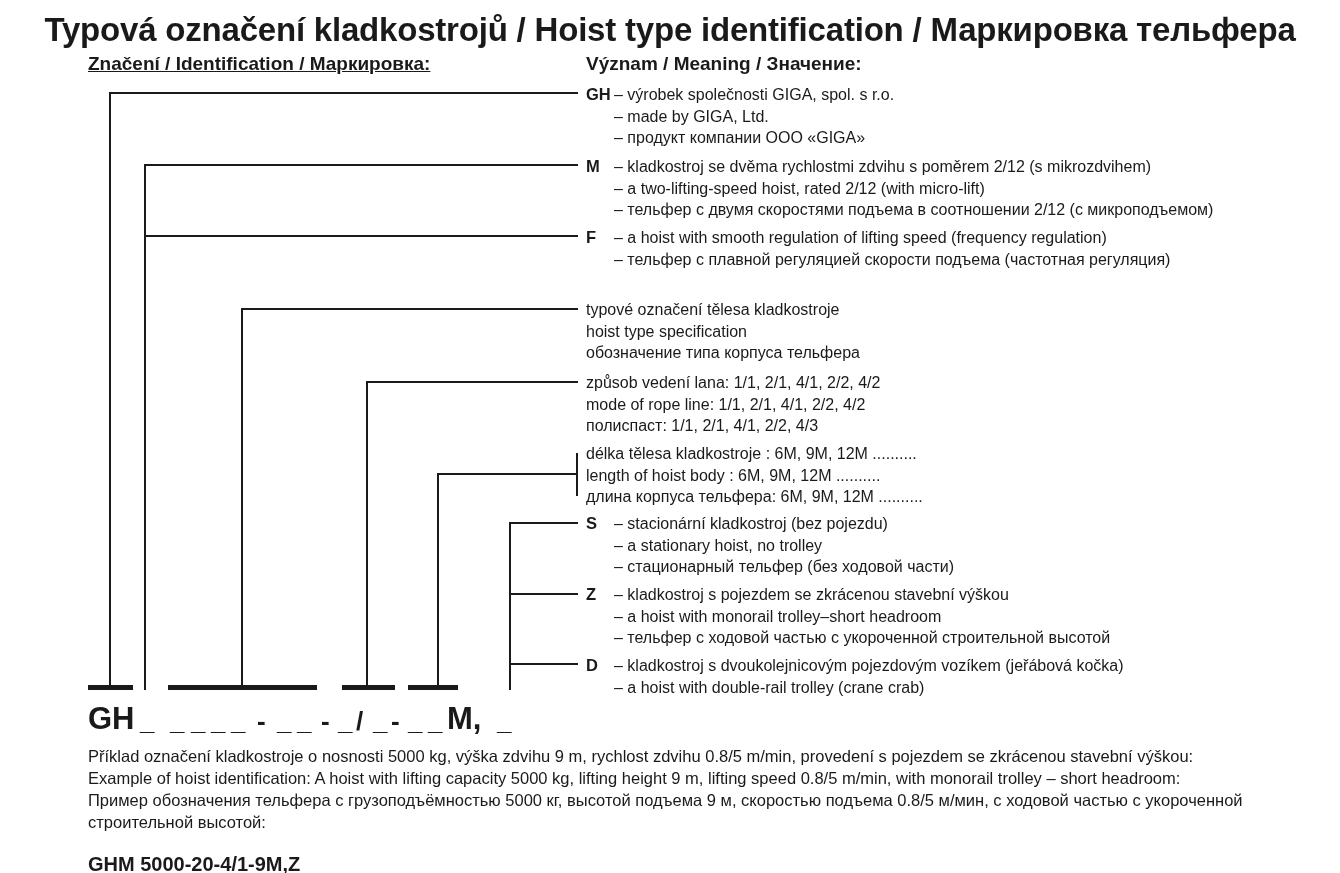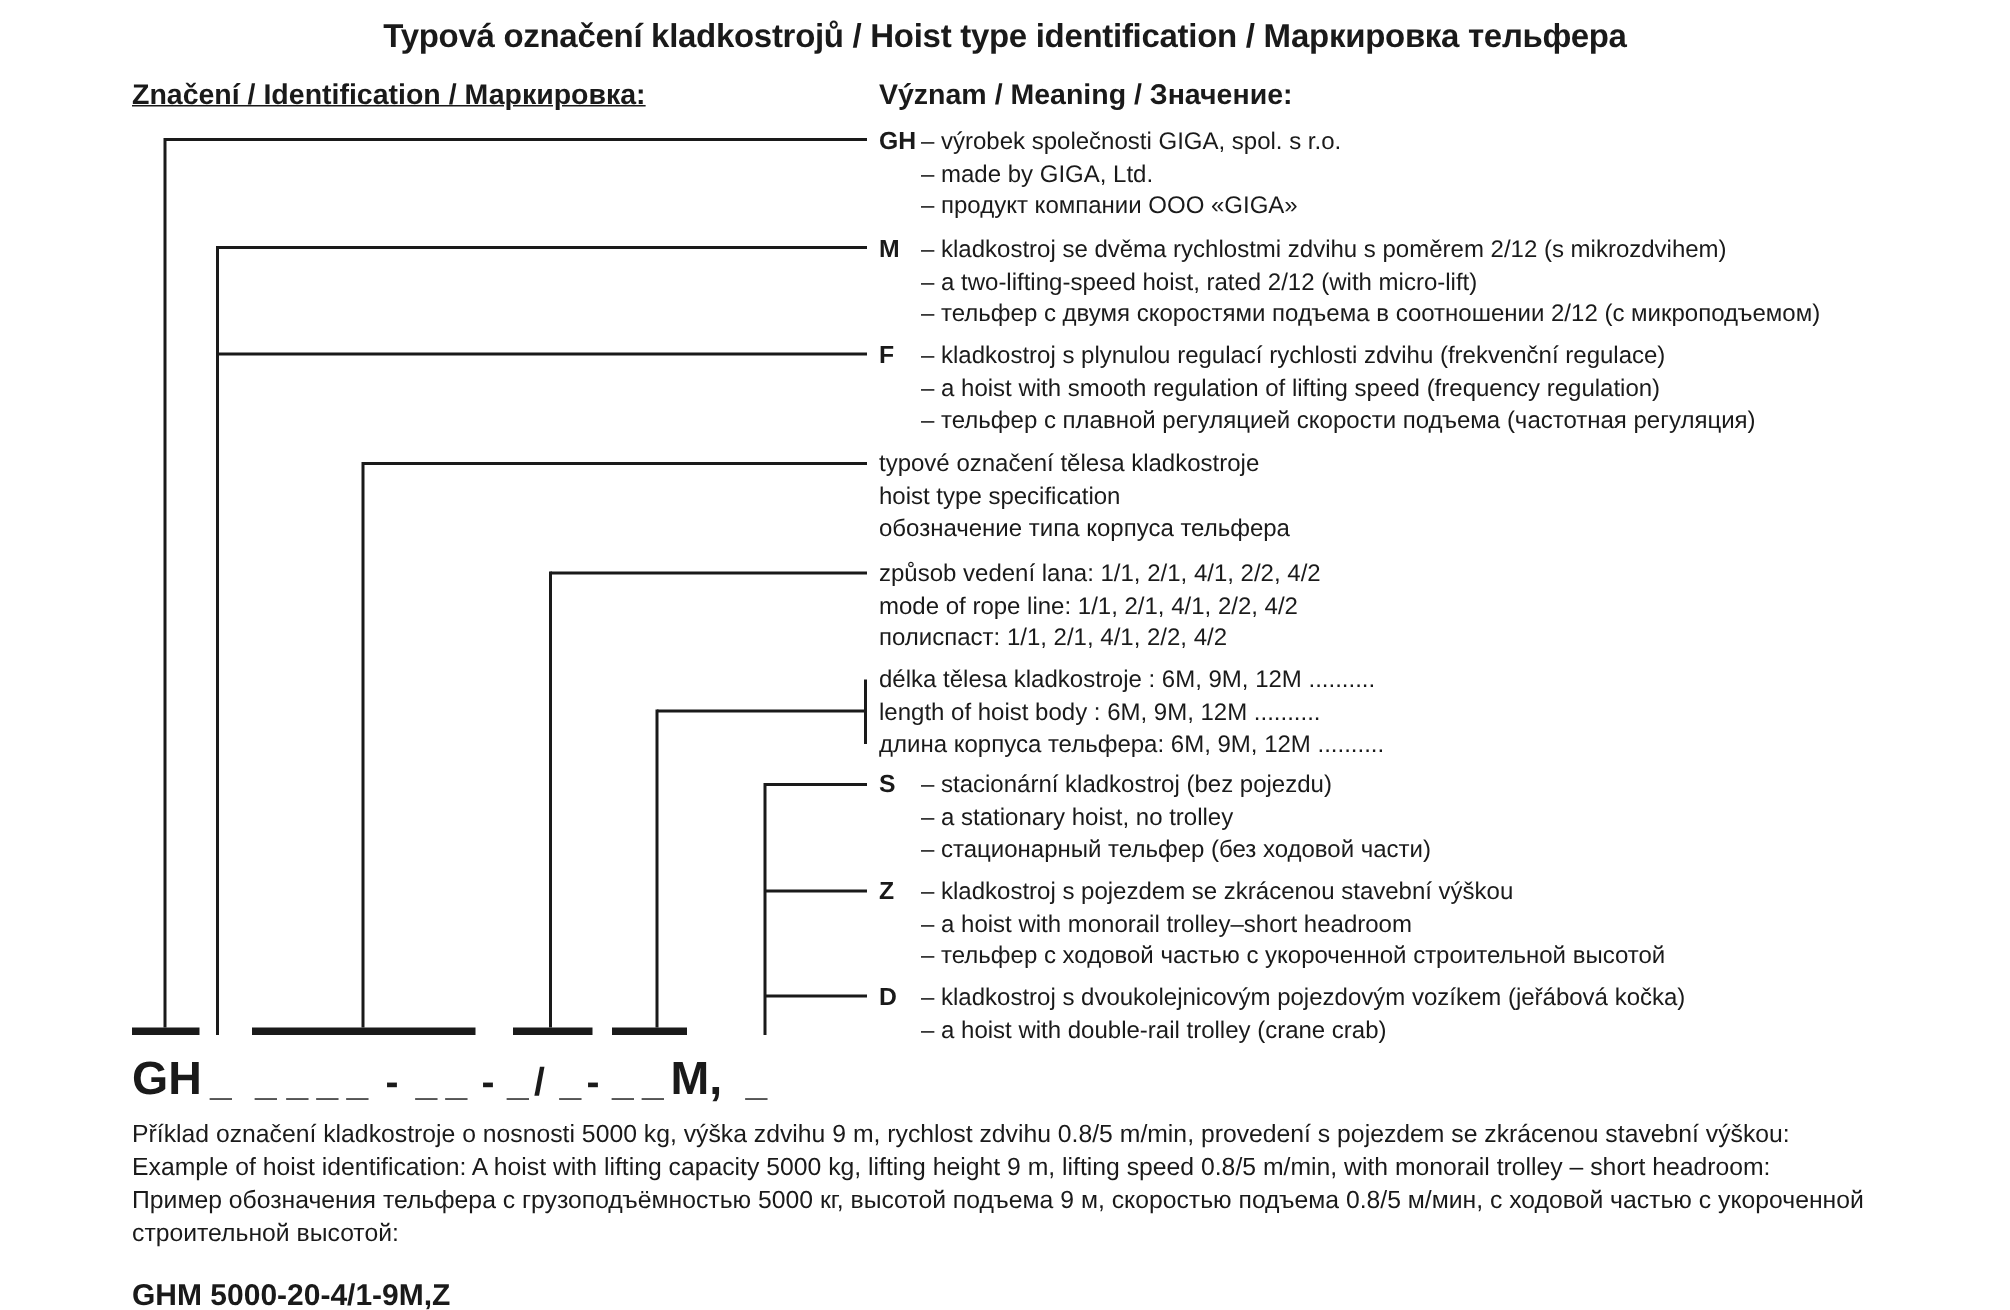--- a/index.html
+++ b/index.html
@@ -2,21 +2,21 @@
 <html><head>
 <meta charset="utf-8">
 <style>
   html,body { margin:0; padding:0; background:#ffffff; }
   .page {
     position:relative; width:1340px; height:873px; background:#ffffff;
     color:#1a1a1a; font-family:"Liberation Sans", sans-serif; overflow:hidden;
   }
   .title {
     position:absolute; top:11px; left:0; width:100%; text-align:center;
-    font-size:22px; font-weight:bold; letter-spacing:-0.2px;
+    font-size:33px; font-weight:bold; letter-spacing:-0.2px;
   }
   .col-header { position:absolute; top:53px; font-size:19px; font-weight:bold; white-space:nowrap; }
   .col-header.left  { left:88px;text-decoration:underline; }
   .col-header.right { left:586px; }
 
   .block { position:absolute; left:586px; font-size:16px; line-height:21.5px; white-space:nowrap; }
   .block .letter { position:absolute; left:0; top:0; font-weight:bold; font-size:16.5px; }
   .block.lettered .lines { margin-left:28px; }
 
   .hl, .vl, .bar { position:absolute; background:#1a1a1a; }
@@ -53,37 +53,36 @@
     <span class="letter">M</span>
     <div class="lines">
       <div>– kladkostroj se dvěma rychlostmi zdvihu s poměrem 2/12 (s mikrozdvihem)</div>
       <div>– a two-lifting-speed hoist, rated 2/12 (with micro-lift)</div>
       <div>– тельфер с двумя скоростями подъема в соотношении 2/12 (с микроподъемом)</div>
     </div>
   </div>
   <div class="block lettered" style="top:227px">
     <span class="letter">F</span>
     <div class="lines">
-      <div>– kladkostroj s plynulou regulací rychlosti zdvihu (frekvenční regulace)</div>
       <div>– a hoist with smooth regulation of lifting speed (frequency regulation)</div>
       <div>– тельфер с плавной регуляцией скорости подъема (частотная регуляция)</div>
     </div>
   </div>
   <div class="block" style="top:299px">
     <div class="lines">
       <div>typové označení tělesa kladkostroje</div>
       <div>hoist type specification</div>
       <div>обозначение типа корпуса тельфера</div>
     </div>
   </div>
   <div class="block" style="top:372px">
     <div class="lines">
       <div>způsob vedení lana: 1/1, 2/1, 4/1, 2/2, 4/2</div>
       <div>mode of rope line: 1/1, 2/1, 4/1, 2/2, 4/2</div>
-      <div>полиспаст: 1/1, 2/1, 4/1, 2/2, 4/2</div>
+      <div>полиспаст: 1/1, 2/1, 4/1, 2/2, 4/3</div>
     </div>
   </div>
   <div class="block" style="top:443px">
     <div class="lines">
       <div>délka tělesa kladkostroje : 6M, 9M, 12M ..........</div>
       <div>length of hoist body : 6M, 9M, 12M ..........</div>
       <div>длина корпуса тельфера: 6M, 9M, 12M ..........</div>
     </div>
   </div>
   <div class="block lettered" style="top:513px">

